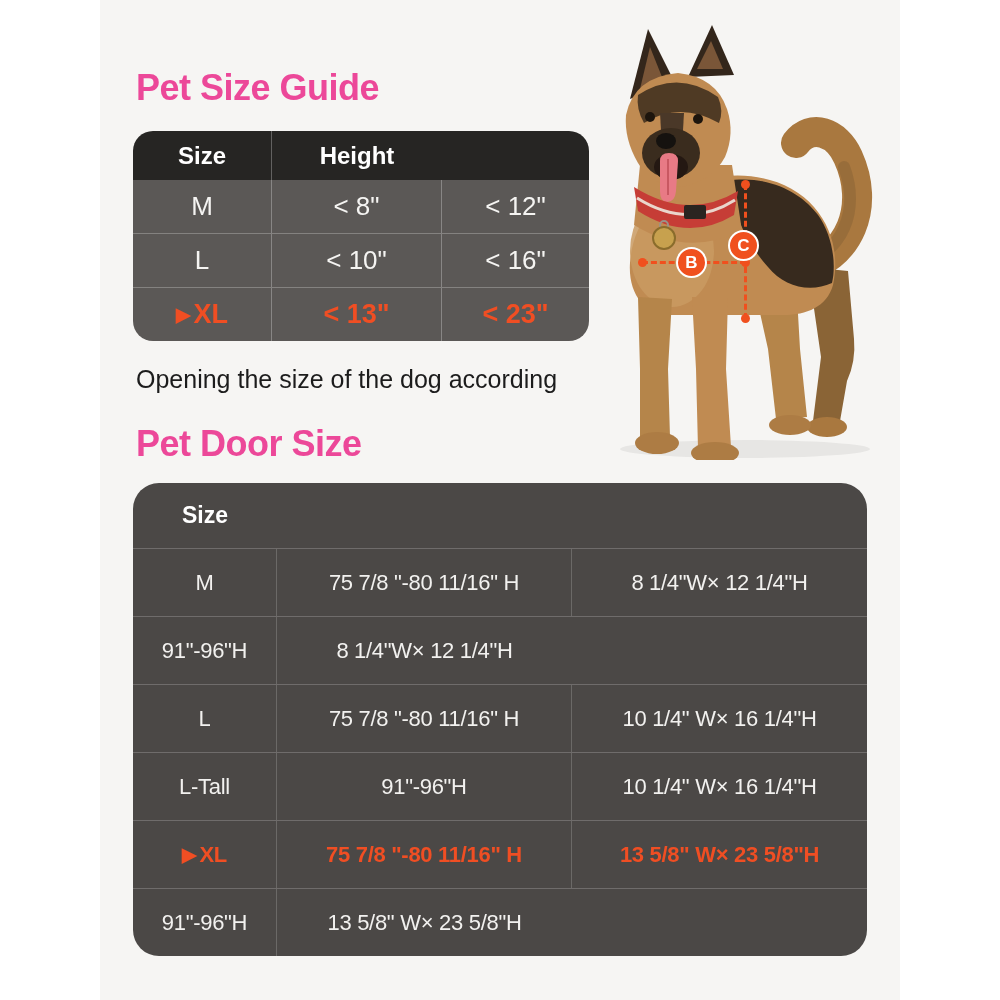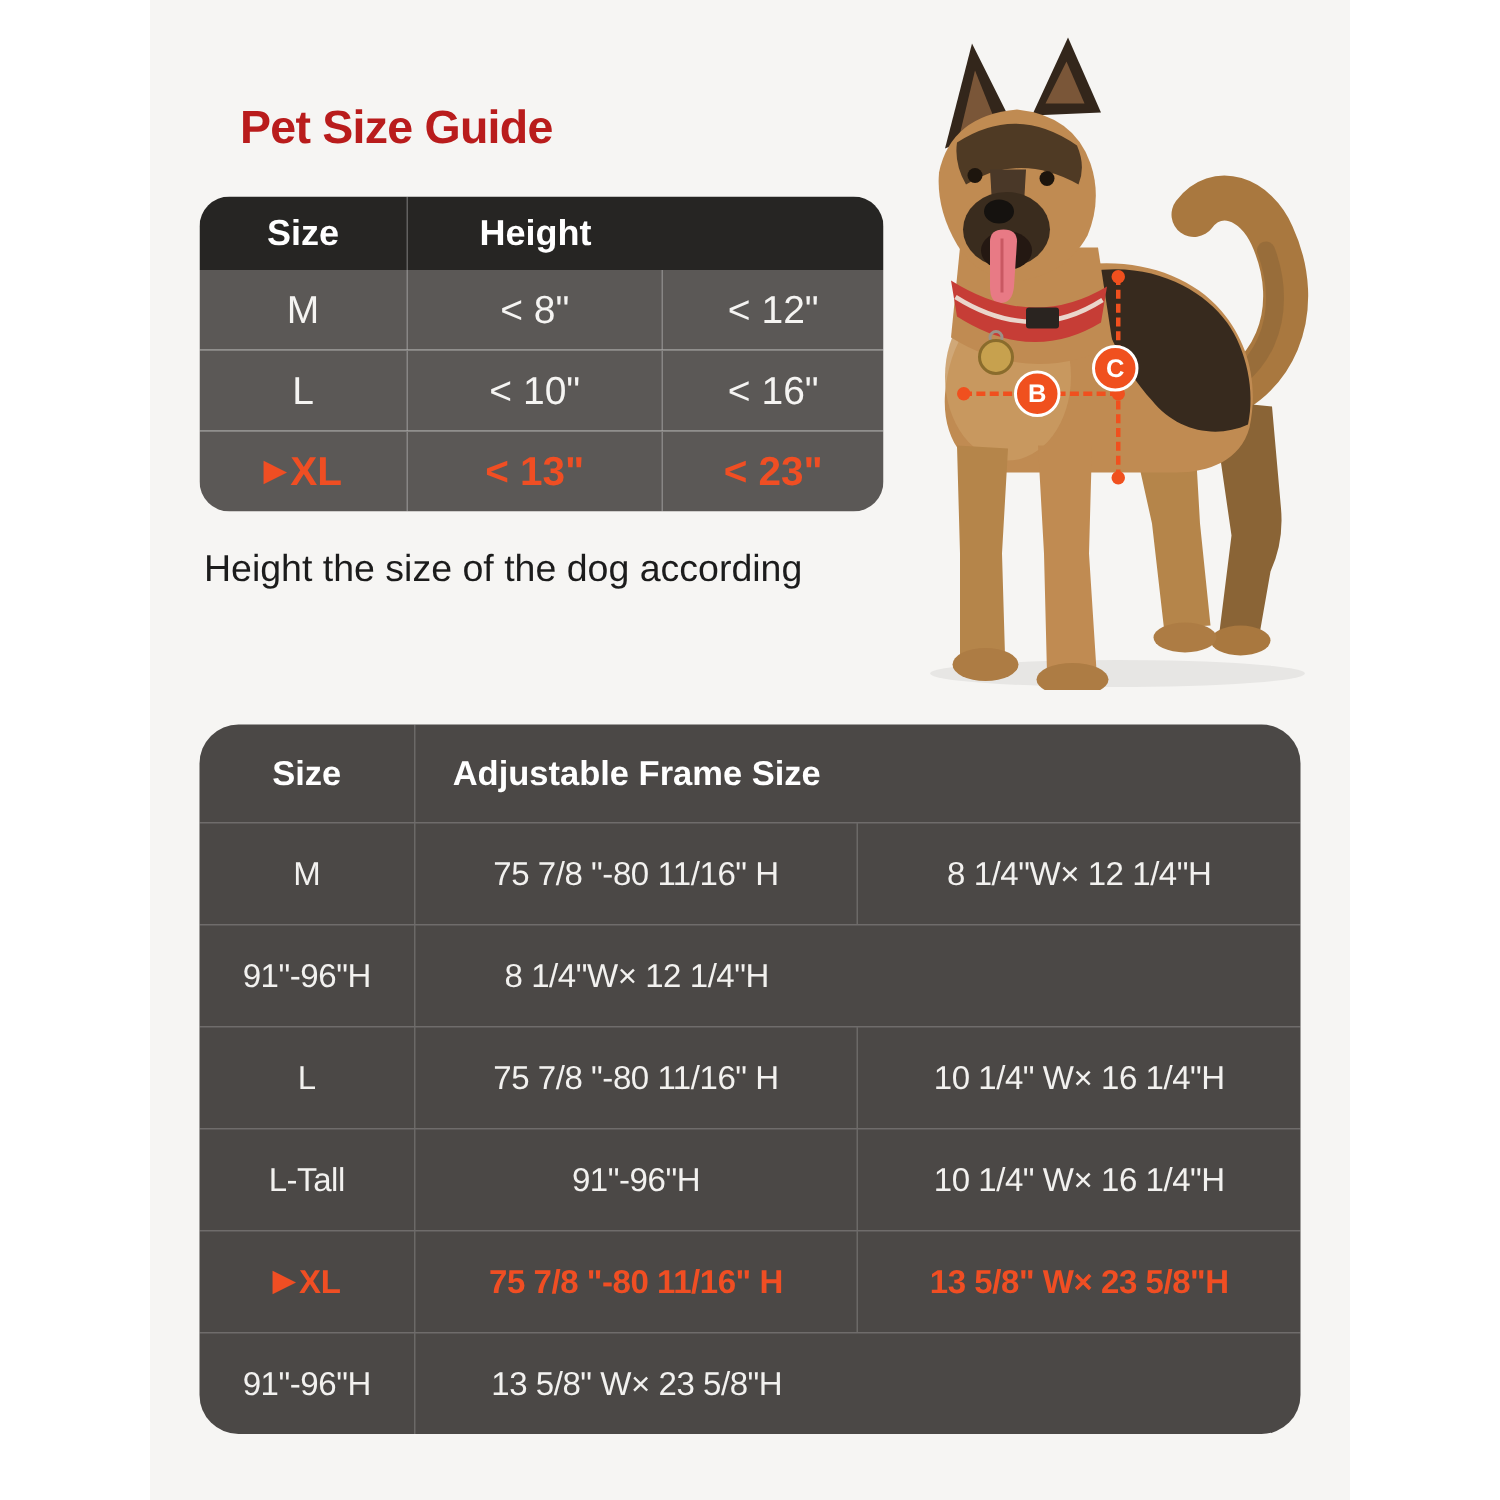--- a/index.html
+++ b/index.html
@@ -1,20 +1,20 @@
 <!DOCTYPE html>
 <html><head>
 <meta charset="utf-8">
 <style>
   html,body{margin:0;padding:0;}
   body{background:#ffffff;font-family:"Liberation Sans",sans-serif;}
   .stage{position:relative;width:1000px;height:1000px;background:#ffffff;overflow:hidden;}
   .panel{position:absolute;left:100px;top:0;width:800px;height:1000px;background:#f6f5f3;}
 
-  .title{position:absolute;font-size:31px;font-weight:800;color:#b91c1c;letter-spacing:-0.5px;margin-left:24px;}
+  .title{position:absolute;font-size:36px;font-weight:800;color:#ec4899;letter-spacing:-0.5px;}
   #title-size-guide{left:136px;top:67px;}
   #title-door-size{left:136px;top:423px;}
 
   .note{position:absolute;left:136px;top:362px;font-size:25px;line-height:34px;color:#1c1c1c;}
 
   
   .t1{position:absolute;left:133px;top:131px;width:456px;border-radius:20px;overflow:hidden;}
   .t1 .hdr{display:grid;grid-template-columns:139px 170px 147px;background:#262523;height:49px;}
   .t1 .row{display:grid;grid-template-columns:139px 170px 147px;background:#5b5856;height:53px;}
   .t1 .row + .row{border-top:1px solid rgba(255,255,255,0.25);}
@@ -141,28 +141,28 @@
       <div class="c">
         <span class="arrow">▶</span>
         <span>XL</span>
       </div>
       <div class="c">&lt; 13"</div>
       <div class="c">&lt; 23"</div>
     </div>
   </div>
 
   <div class="note">
-    <div>Height the size of the dog according</div>
+    <div>Opening the size of the dog according</div>
   </div>
 
+  <div id="title-door-size" class="title">Pet Door Size</div>
 
   <div class="t2">
     <div class="hdr">
       <div class="c">Size</div>
-      <div class="c">Adjustable Frame Size</div>
     </div>
     <div class="row">
       <div class="c">M</div>
       <div class="c">75 7/8 "-80 11/16" H</div>
       <div class="c">8 1/4"W× 12 1/4"H</div>
     </div>
     <div class="row">
       <div class="c">91"-96"H</div>
       <div class="c">8 1/4"W× 12 1/4"H</div>
     </div>

